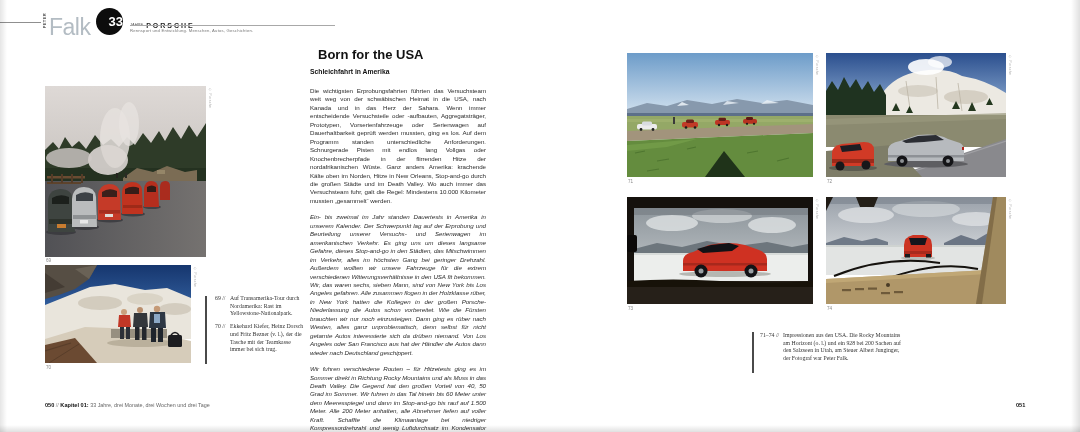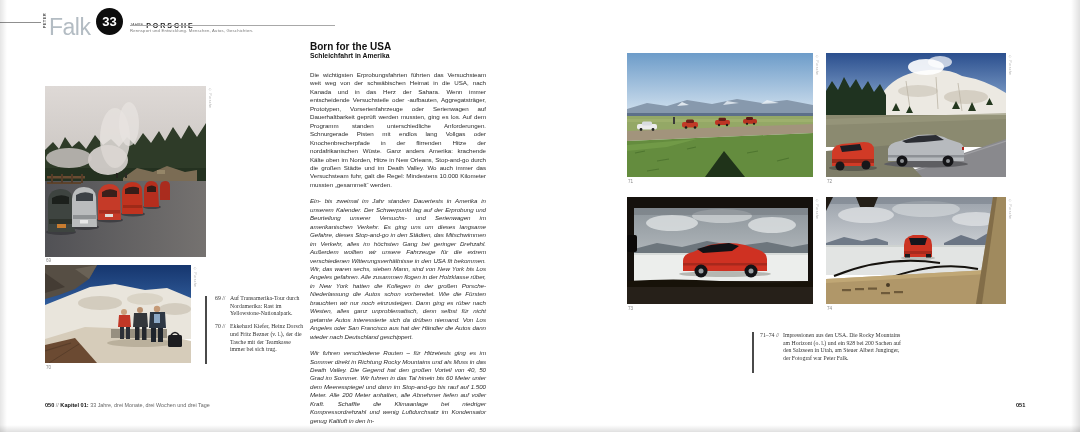--- a/index.html
+++ b/index.html
@@ -9,21 +9,21 @@
   .edge.l{left:0;top:0;width:7px;height:100%;background:linear-gradient(90deg,rgba(0,0,0,.10),rgba(0,0,0,0));}
   .edge.r{right:0;top:0;width:9px;height:100%;background:linear-gradient(270deg,rgba(0,0,0,.12),rgba(0,0,0,0));}
   .edge.b{left:0;bottom:0;width:100%;height:7px;background:linear-gradient(0deg,rgba(0,0,0,.12),rgba(0,0,0,0));}
 
   
   .hrule{position:absolute;left:0;top:22px;width:41px;height:1px;background:#8f8f8f;}
   .author-vert{position:absolute;left:42px;top:13px;writing-mode:vertical-rl;transform:rotate(180deg);
                font-size:4px;letter-spacing:.4px;color:#444;font-weight:bold;}
   .falk{position:absolute;left:49px;top:14px;font-size:23px;color:#b3bcc3;letter-spacing:-.5px;}
   .badge{position:absolute;left:96px;top:8px;width:27px;height:27px;border-radius:50%;background:#0d0d0d;
-         display:flex;align-items:center;justify-content:center;color:#fff;font-weight:bold;font-size:13px;}
+         display:flex;align-items:center;justify-content:flex-end;color:#fff;font-weight:bold;font-size:13px;}
   .brand{position:absolute;left:130px;top:14px;white-space:nowrap;}
   .brand .jahre{font-size:4px;color:#555;margin-right:3px;vertical-align:2px;}
   .brand .porsche{font-size:7px;font-weight:bold;letter-spacing:2px;color:#1c1c1c;}
   .brand-rule{position:absolute;left:130px;top:25px;width:205px;height:1px;background:#a8a8a8;}
   .brand-sub{position:absolute;left:130px;top:28px;font-size:4.2px;color:#777;letter-spacing:.2px;}
 
   
   .photo{position:absolute;line-height:0;}
   .photo svg{display:block;}
   .pnum{position:absolute;font-size:4.6px;color:#8a8a8a;}
@@ -32,21 +32,21 @@
   
   .vrule{position:absolute;width:1.5px;background:#4a4a4a;}
   .cap{position:absolute;font-family:"Liberation Serif",serif;font-size:5.8px;line-height:7.7px;color:#333;}
   .cap .row{display:flex;margin-bottom:5px;}
   .cap .ref{flex:0 0 15px;color:#333;}
   .cap.wide .ref{flex:0 0 23px;}
   .cap .txt{flex:1;}
 
   
   .article{position:absolute;left:310px;top:42px;width:176px;}
-  .article h1{margin:0;font-size:10px;line-height:10px;color:#111;}
+  .article h1{margin:8px;font-size:13px;line-height:10px;color:#111;}
   .article h2{margin:0 0 0 0;font-size:6.8px;line-height:8px;color:#111;}
   .article p{margin:0;text-align:justify;font-size:6.2px;line-height:8.45px;color:#2c2c2c;letter-spacing:-.05px;}
   .article p.first{margin-top:11px;}
   .article p.ital{font-style:italic;margin-top:8px;}
 
   
   .foot{position:absolute;top:402px;font-size:5.4px;color:#666;white-space:nowrap;}
   .foot b{color:#111;font-size:5.6px;}
   .foot .sep{color:#888;}
 </style>

